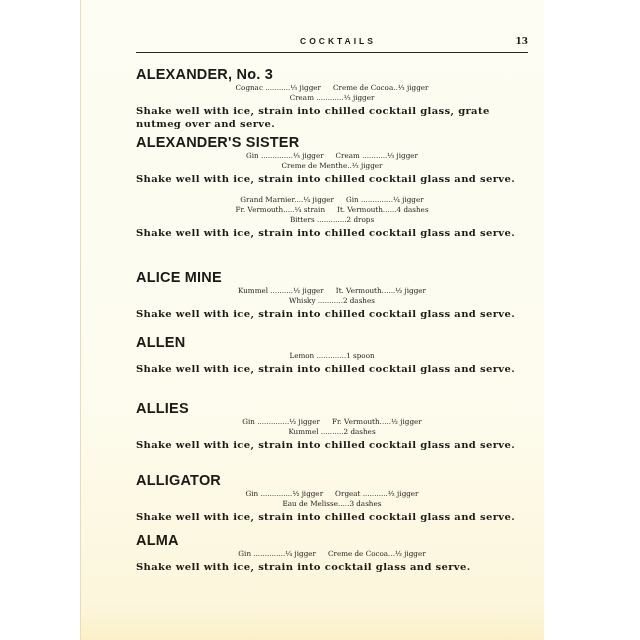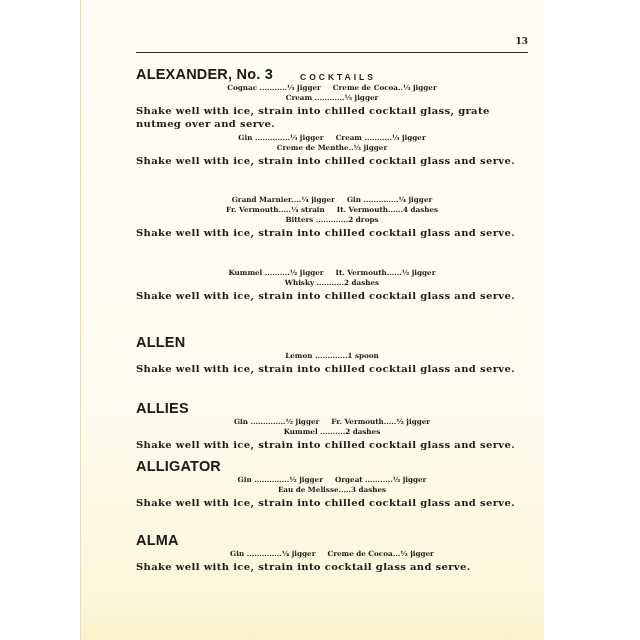--- a/index.html
+++ b/index.html
@@ -12,36 +12,35 @@
     background: linear-gradient(180deg, #fefdf3 0%, #fdfcef 60%, #fcf6dc 94%, #fbf0c8 100%);
     border-left:1px solid #e8dcc0;
   }
   .header {
     position:absolute; left:55px; top:36px; width:392px; height:16px;
   }
   .running-title {
     position:absolute; left:12px; right:0; top:0; text-align:center;
     font-family:"Liberation Sans", sans-serif; font-size:8.5px; font-weight:bold;
     letter-spacing:3px;
-    margin-top:36px;
   }
   .page-number {
     position:absolute; right:0; top:0; font-size:9px; font-weight:bold;
   }
   .rule {
     position:absolute; left:55px; top:52px; width:392px; height:0;
     border-top:1.4px solid #2a2620;
   }
   .recipe { position:absolute; left:55px; width:392px; }
   .recipe-title {
     text-align:left; font-family:"Liberation Sans", sans-serif; font-weight:bold;
     font-size:14.5px; line-height:18px; letter-spacing:0.2px;
   }
   .ing-row {
-    text-align:center; font-family:"DejaVu Serif", serif; font-size:7.2px; font-weight:bold;
+    text-align:center; font-family:"DejaVu Serif", serif; font-size:7.2px; font-weight:normal;
     line-height:10px; white-space:pre;
   }
   .ing-row span + span { margin-left:12px; }
   .instructions {
     font-family:"DejaVu Serif", serif; font-weight:bold; font-size:10px; line-height:13px;
     letter-spacing:0.35px; margin-top:1px;
   }
 </style>
 </head>
 <body>
@@ -54,52 +53,54 @@
   <div class="rule"></div>
 
   <div class="recipe" style="top:65px">
     <div class="recipe-title">ALEXANDER, No. 3</div>
     <div class="ing-row"><span>Cognac ...........⅓ jigger</span><span>Creme de Cocoa..⅓ jigger</span></div>
     <div class="ing-row"><span>Cream ............⅓ jigger</span></div>
     <div class="instructions">Shake well with ice, strain into chilled cocktail glass, grate nutmeg over and serve.</div>
   </div>
 
   <div class="recipe" style="top:133px">
+    <div class="recipe-title">ALEXANDER'S SISTER</div>
     <div class="ing-row"><span>Gin ..............⅓ jigger</span><span>Cream ...........⅓ jigger</span></div>
     <div class="ing-row"><span>Creme de Menthe..⅓ jigger</span></div>
     <div class="instructions">Shake well with ice, strain into chilled cocktail glass and serve.</div>
   </div>
 
   <div class="recipe" style="top:195px">
     <div class="ing-row"><span>Grand Marnier....¼ jigger</span><span>Gin ..............¼ jigger</span></div>
     <div class="ing-row"><span>Fr. Vermouth.....¼ strain</span><span>It. Vermouth......4 dashes</span></div>
     <div class="ing-row"><span>Bitters .............2 drops</span></div>
     <div class="instructions">Shake well with ice, strain into chilled cocktail glass and serve.</div>
   </div>
 
   <div class="recipe" style="top:268px">
+    <div class="recipe-title">ALICE MINE</div>
     <div class="ing-row"><span>Kummel ..........½ jigger</span><span>It. Vermouth......½ jigger</span></div>
     <div class="ing-row"><span>Whisky ...........2 dashes</span></div>
     <div class="instructions">Shake well with ice, strain into chilled cocktail glass and serve.</div>
   </div>
 
   <div class="recipe" style="top:333px">
     <div class="recipe-title">ALLEN</div>
     <div class="ing-row"><span>Lemon .............1 spoon</span></div>
     <div class="instructions">Shake well with ice, strain into chilled cocktail glass and serve.</div>
   </div>
 
   <div class="recipe" style="top:399px">
     <div class="recipe-title">ALLIES</div>
     <div class="ing-row"><span>Gin ..............½ jigger</span><span>Fr. Vermouth.....½ jigger</span></div>
     <div class="ing-row"><span>Kummel ..........2 dashes</span></div>
     <div class="instructions">Shake well with ice, strain into chilled cocktail glass and serve.</div>
   </div>
 
-  <div class="recipe" style="top:457px">
+  <div class="recipe" style="top:471px">
     <div class="recipe-title">ALLIGATOR</div>
     <div class="ing-row"><span>Gin ..............½ jigger</span><span>Orgeat ...........½ jigger</span></div>
     <div class="ing-row"><span>Eau de Melisse.....3 dashes</span></div>
     <div class="instructions">Shake well with ice, strain into chilled cocktail glass and serve.</div>
   </div>
 
   <div class="recipe" style="top:531px">
     <div class="recipe-title">ALMA</div>
     <div class="ing-row"><span>Gin ..............¼ jigger</span><span>Creme de Cocoa...½ jigger</span></div>
     <div class="instructions">Shake well with ice, strain into cocktail glass and serve.</div>

